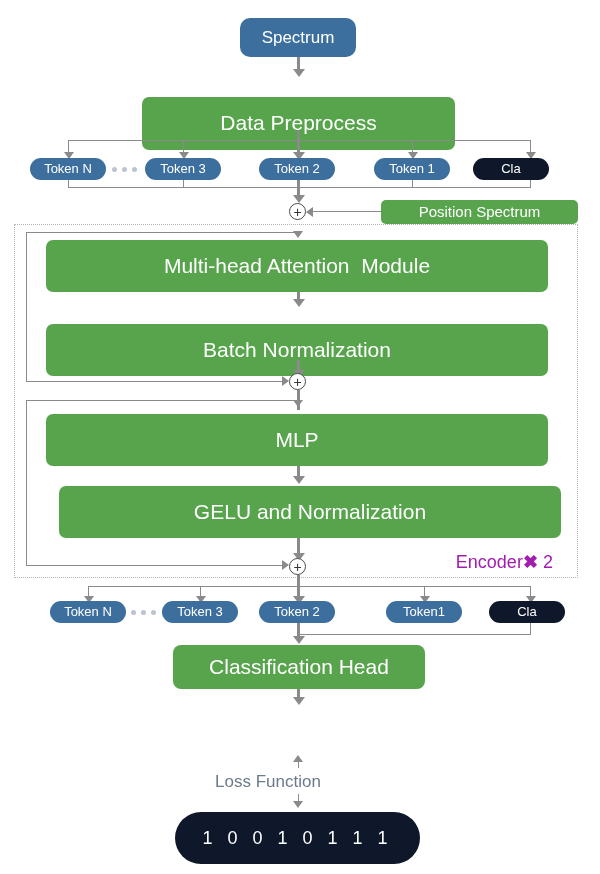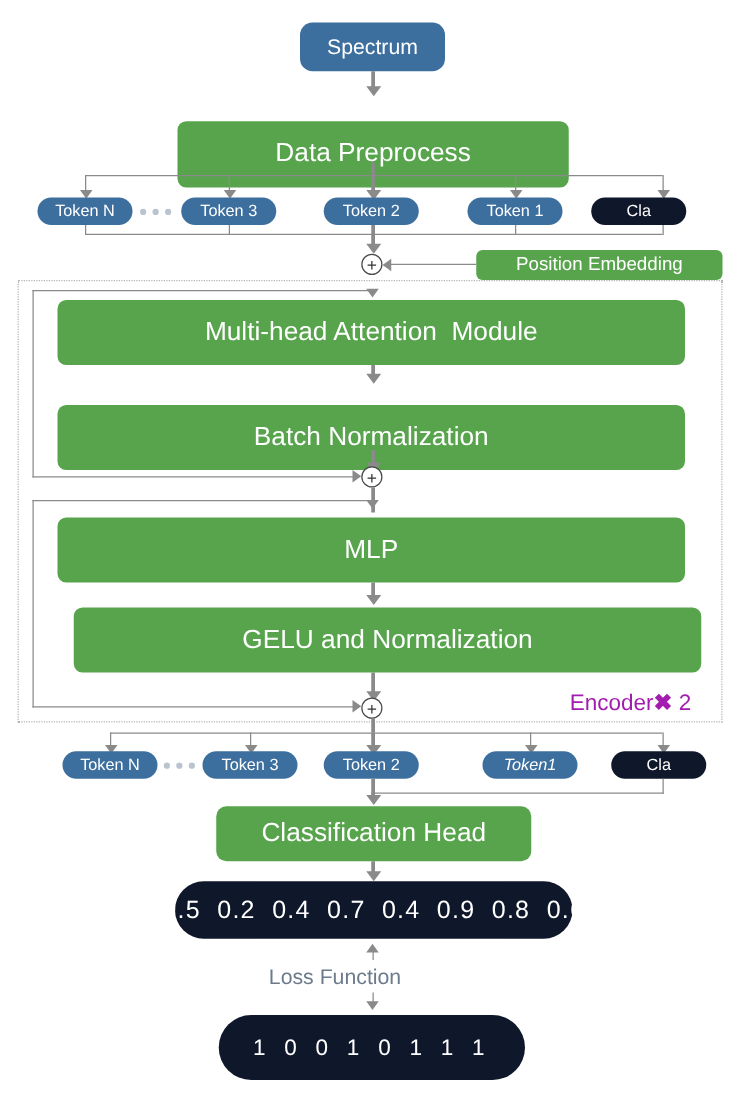--- a/index.html
+++ b/index.html
@@ -173,21 +173,21 @@
   <div class="ln v" style="left:412px;top:180px;height:8px;"></div>
   <div class="ln v" style="left:530px;top:180px;height:8px;"></div>
   <div class="ln h" style="left:68px;top:187px;width:462px;"></div>
   <div class="ln thick" style="left:297px;top:180px;height:19px;"></div>
   <div class="thickarrow" style="left:292.5px;top:195px;"></div>
 
   <div class="plus" style="left:289px;top:203px;">+</div>
 
   <div class="ln h" style="left:312px;top:211px;width:69px;"></div>
   <div class="arrow left" style="left:306px;top:206.5px;"></div>
-  <div class="box green" id="pos-embed">Position Embedding</div>
+  <div class="box green" id="pos-embed">Position Spectrum</div>
 
   <div id="encoder-frame">
     <div id="encoder-label"><span>Encoder</span><span class="times">✖</span><span> </span><span>2</span></div>
   </div>
 
   <div class="ln v" style="left:26px;top:232px;height:150px;"></div>
   <div class="ln h" style="left:26px;top:232px;width:272px;"></div>
   <div class="ln h" style="left:26px;top:381px;width:258px;"></div>
   <div class="arrow" style="left:292.5px;top:231px;transform:rotate(0deg);"></div>
   <div class="arrow" style="left:282px;top:376px;border-left:7px solid #8a8a8a;border-top:5px solid transparent;border-bottom:5px solid transparent;border-right:0;"></div>
@@ -243,34 +243,33 @@
   <div class="arrow" style="left:525.5px;top:596px;"></div>
 
   <div class="box blue token" style="left:50px;top:601px;width:76px;">Token N</div>
   <div class="dots" style="left:131px;top:610px;">
     <i></i>
       <i></i>
       <i></i>
   </div>
   <div class="box blue token" style="left:162px;top:601px;width:76px;">Token 3</div>
   <div class="box blue token" style="left:259px;top:601px;width:76px;">Token 2</div>
-  <div class="box blue token" style="left:386px;top:601px;width:76px;font-style:italic;">Token1</div>
+  <div class="box blue token" style="left:386px;top:601px;width:76px;">Token1</div>
   <div class="box red token" style="left:489px;top:601px;width:76px;">Cla</div>
 
   <div class="ln v" style="left:530px;top:623px;height:12px;"></div>
   <div class="ln h" style="left:297px;top:634px;width:234px;"></div>
   <div class="ln thick" style="left:297px;top:623px;height:16px;"></div>
   <div class="thickarrow" style="left:292.5px;top:636px;"></div>
 
   <div class="box green" id="cls-head">Classification Head</div>
 
   <div class="ln thick" style="left:297px;top:689px;height:12px;"></div>
   <div class="thickarrow" style="left:292.5px;top:697px;"></div>
 
-  <div class="box red" id="probs">0.5  0.2  0.4  0.7  0.4  0.9  0.8  0.6</div>
 
   <div class="ln v" style="left:297.5px;top:758px;height:10px;"></div>
   <div class="arrow up" style="left:293px;top:755px;"></div>
   <div id="loss-label">Loss Function</div>
   <div class="ln v" style="left:297.5px;top:794px;height:10px;"></div>
   <div class="arrow" style="left:293px;top:801px;"></div>
 
   <div class="box red" id="labels">1 0 0 1 0 1 1 1</div>
 
 </div>

